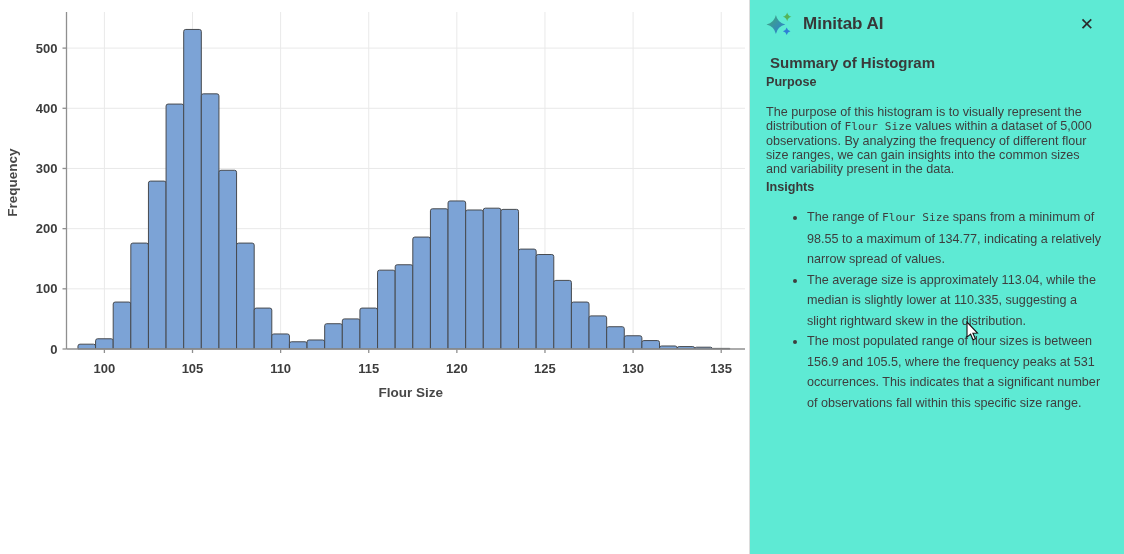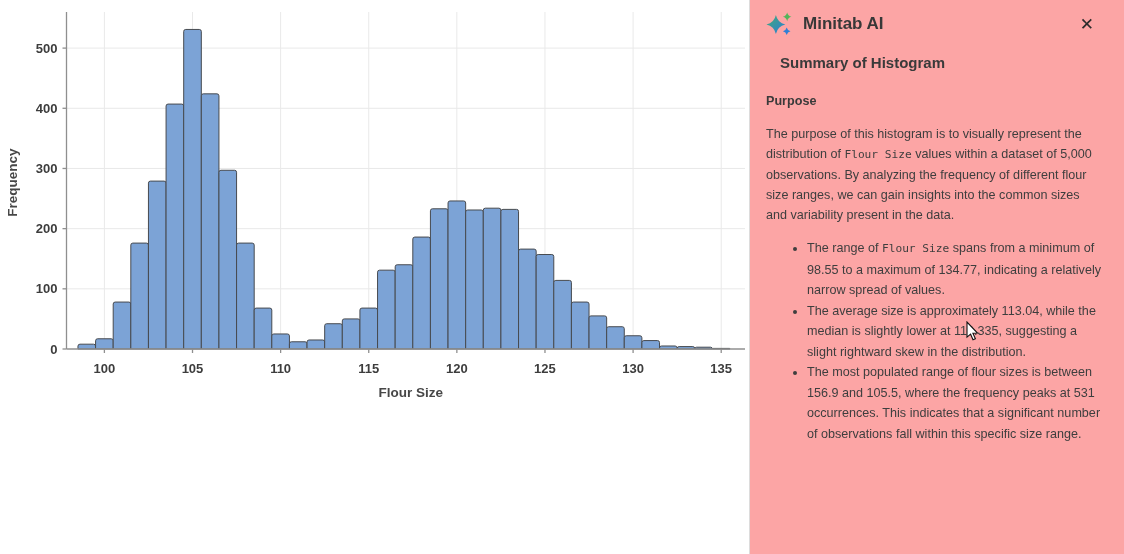--- a/index.html
+++ b/index.html
@@ -2,28 +2,28 @@
 <html><head>
 <meta charset="utf-8">
 <style>
   html,body{margin:0;padding:0}
   body{
     width:1124px;height:554px;overflow:hidden;background:#fff;
     font-family:"Liberation Sans",sans-serif;display:flex;position:relative;
   }
   .chart-region{width:749px;height:554px;flex:none;position:relative;background:#fff}
   .divider{width:1px;background:#dcdcdc;flex:none}
-  .ai-panel{flex:1;box-sizing:border-box;padding:7px 20px 0 16px;color:#3d3d3d;background:#fca5a5}
+  .ai-panel{flex:1;box-sizing:border-box;padding:7px 20px 0 16px;color:#3d3d3d;background:#5eead4}
   .panel-header{display:flex;align-items:center;height:34px}
   .panel-title{font-size:17px;font-weight:700;color:#383838;margin:0 0 0 10px}
   .close-btn{margin-left:auto;margin-right:7px;background:none;border:none;cursor:pointer;
     font-size:17px;font-weight:400;color:#2b2b2b;line-height:1;padding:2px 3px;font-family:"Liberation Sans",sans-serif}
-  h2.summary-h{font-size:15px;font-weight:700;color:#3a3a3a;margin:13px 14px 0}
-  h3.sub-h{font-size:12.6px;font-weight:700;color:#3a3a3a;margin:23px 0 0}
-  p.body-p{font-size:12.6px;line-height:20px;margin:16px 0 0;color:#3e3e3e}
+  h2.summary-h{font-size:15px;font-weight:700;color:#3a3a3a;margin:13px 4px 0}
+  h3.sub-h{font-size:12.6px;font-weight:700;color:#3a3a3a;margin:4px 0 0}
+  p.body-p{font-size:12.6px;line-height:14px;margin:16px 0 0;color:#3e3e3e}
   ul.insights{margin:13px 0 0;padding:0 0 0 41px;font-size:12.6px;line-height:20.5px;color:#3e3e3e}
   ul.insights li{margin:0}
   code{font-family:"DejaVu Sans Mono",monospace;font-size:11.2px;color:#3e3e3e}
   .cursor-overlay{position:absolute;left:966px;top:321px;pointer-events:none;z-index:5}
 </style>
 </head>
 <body>
 
 <div class="chart-region">
   <svg id="chart-svg" width="749" height="554">
@@ -129,20 +129,21 @@
     </svg>
     <h1 class="panel-title">Minitab AI</h1>
     <button class="close-btn">✕</button>
   </div>
 
   <h2 class="summary-h">Summary of Histogram</h2>
 
   <h3 class="sub-h">Purpose</h3>
   <p class="body-p">The purpose of this histogram is to visually represent the distribution of <code>Flour Size</code> values within a dataset of 5,000 observations. By analyzing the frequency of different flour size ranges, we can gain insights into the common sizes and variability present in the data.</p>
 
+  <h3 class="sub-h">Insights</h3>
 
   <ul class="insights">
       <li>The range of <code>Flour Size</code> spans from a minimum of 98.55 to a maximum of 134.77, indicating a relatively narrow spread of values.</li>
       <li>The average size is approximately 113.04, while the median is slightly lower at 110.335, suggesting a slight rightward skew in the distribution.</li>
       <li>The most populated range of flour sizes is between 156.9 and 105.5, where the frequency peaks at 531 occurrences. This indicates that a significant number of observations fall within this specific size range.</li>
     </ul>
 </aside>
 
 <svg class="cursor-overlay" width="16" height="22">
   <path d="M1,1 L1,16.2 L4.6,13.2 L7,18.8 L9.4,17.7 L6.9,12.3 L11.5,12 Z" fill="#fff" stroke="#111" stroke-width="1.1"></path>

